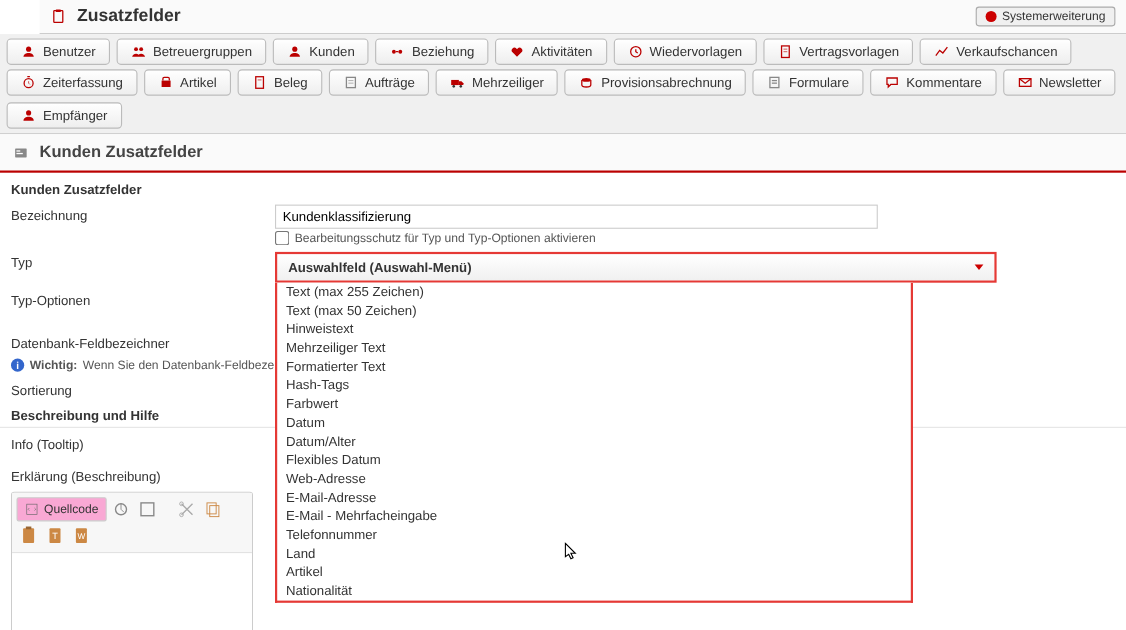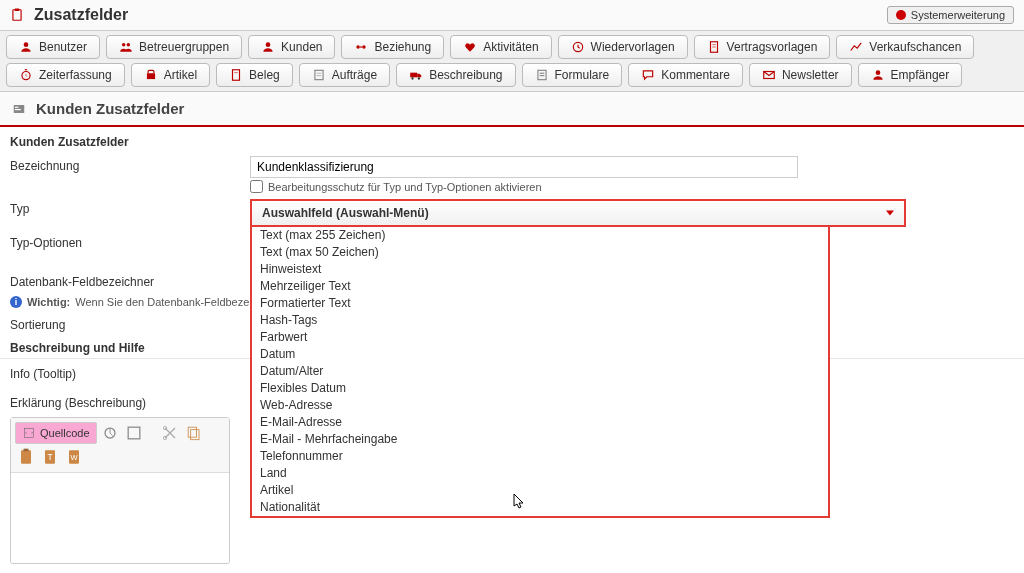--- a/index.html
+++ b/index.html
@@ -1,17 +1,17 @@
 <!DOCTYPE html>
 <html><head>
   <meta charset="utf-8">
   <style>
     * { margin: 0; padding: 0; box-sizing: border-box; }
     body { font-family: Arial, sans-serif; font-size: 12px; color: #333; background: #fff; width: 1024px; }
-    .header-bar { display: flex; align-items: center; justify-content: space-between; padding: 6px 10px; border-bottom: 1px solid #ccc; background: #fafafa; }
+    .header-bar { display: flex; align-items: center; justify-content: space-between; padding: 6px 10px; border-bottom: 1px solid #ccc; background: #fafafa; margin-left: 36px; }
     .header-left { display: flex; align-items: center; gap: 10px; }
     .header-title { font-size: 16px; font-weight: bold; }
     .system-badge { display: flex; align-items: center; gap: 5px; border: 1px solid #aaa; border-radius: 3px; padding: 2px 8px; background: #f0f0f0; font-size: 11px; }
     .dot-red { width: 10px; height: 10px; border-radius: 50%; background: #c00; }
     .tab-rows { padding: 4px 6px; background: #f0f0f0; border-bottom: 1px solid #ccc; }
     .tab-row { display: flex; flex-wrap: wrap; gap: 6px; margin-bottom: 4px; text-align: center; }
     .tab-row:last-child { margin-bottom: 0; }
     .tab-btn { display: flex; align-items: center; gap: 6px; padding: 4px 12px; border: 1px solid #bbb; border-radius: 4px; background: linear-gradient(#fff,#eee); cursor: pointer; font-size: 12px; white-space: nowrap; }
     .icon { display: inline-flex; width: 14px; height: 14px; align-items: center; justify-content: center; }
     .icon svg { width: 14px; height: 14px; }
@@ -175,21 +175,30 @@
       </div>
       <div class="tab-btn">
         <span class="icon">
           <svg viewBox="0 0 24 24">
             <rect x="2" y="8" width="12" height="8" fill="#b00"></rect>
             <path d="M14 10h4l3 3v3h-7" fill="#b00"></path>
             <circle cx="6" cy="18" r="2" fill="#333"></circle>
             <circle cx="17" cy="18" r="2" fill="#333"></circle>
           </svg>
         </span>
-        <span>Beschreibung</span>
+        <span>Mehrzeiliger</span>
+      </div>
+      <div class="tab-btn">
+        <span class="icon">
+          <svg viewBox="0 0 24 24">
+            <ellipse cx="12" cy="8" rx="7" ry="3" fill="#b00"></ellipse>
+            <path d="M5 8v8c0 2 3 3 7 3s7-1 7-3V8" fill="none" stroke="#b00" stroke-width="2"></path>
+          </svg>
+        </span>
+        <span>Provisionsabrechnung</span>
       </div>
       <div class="tab-btn">
         <span class="icon">
           <svg viewBox="0 0 24 24">
             <rect x="5" y="4" width="14" height="16" fill="none" stroke="#888" stroke-width="2"></rect>
             <rect x="8" y="8" width="8" height="2" fill="#888"></rect>
             <rect x="8" y="12" width="8" height="2" fill="#888"></rect>
           </svg>
         </span>
         <span>Formulare</span>

